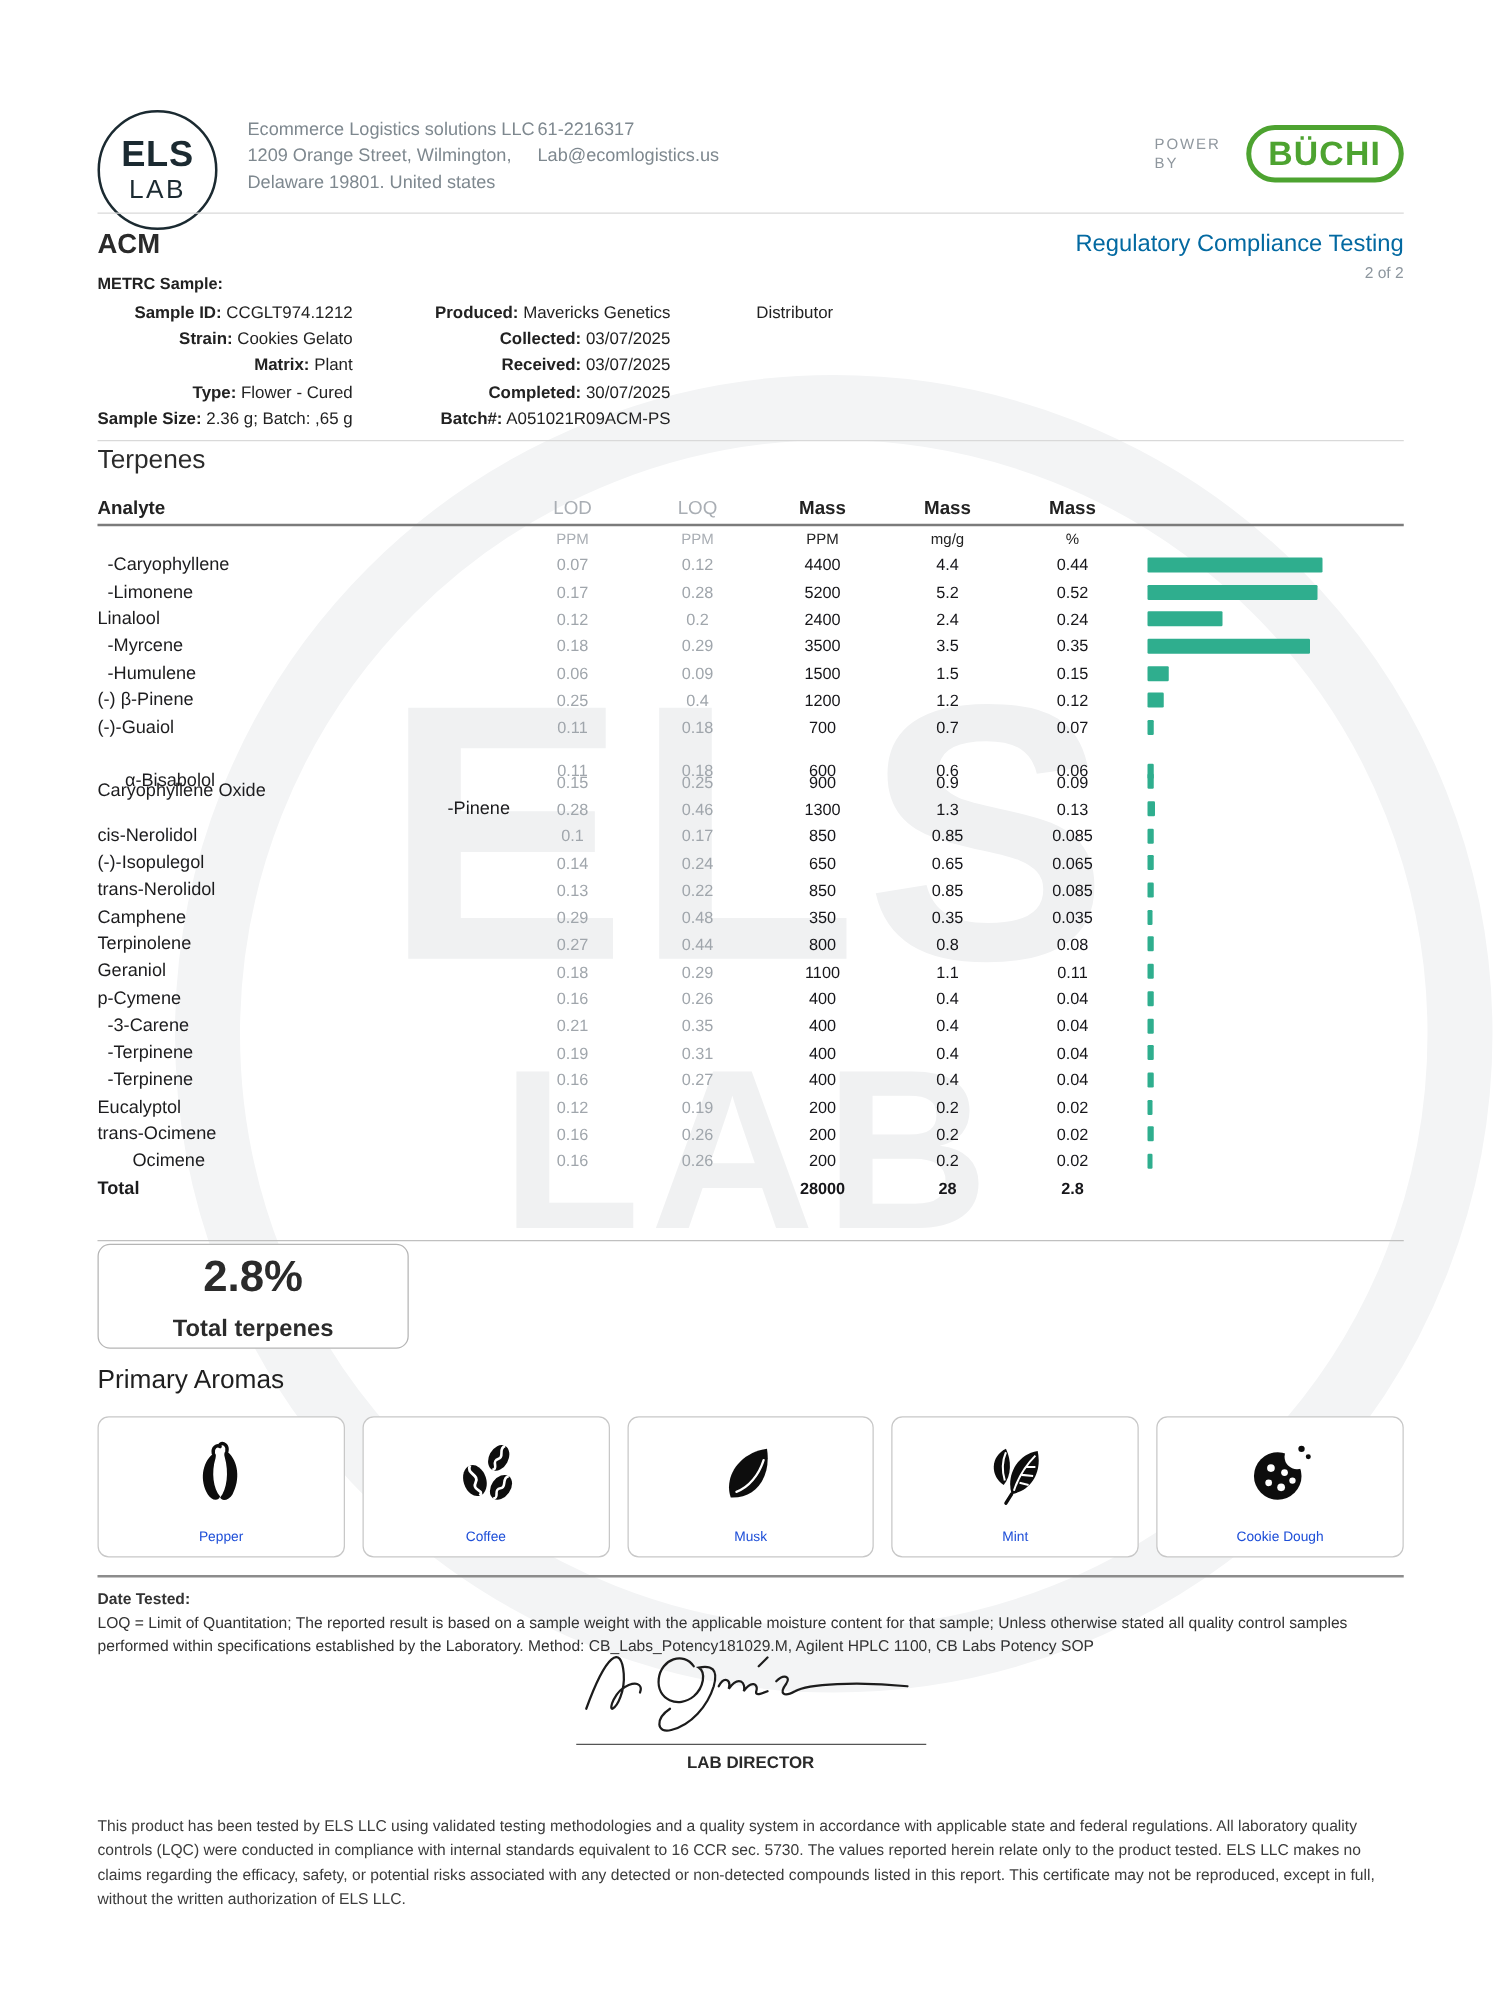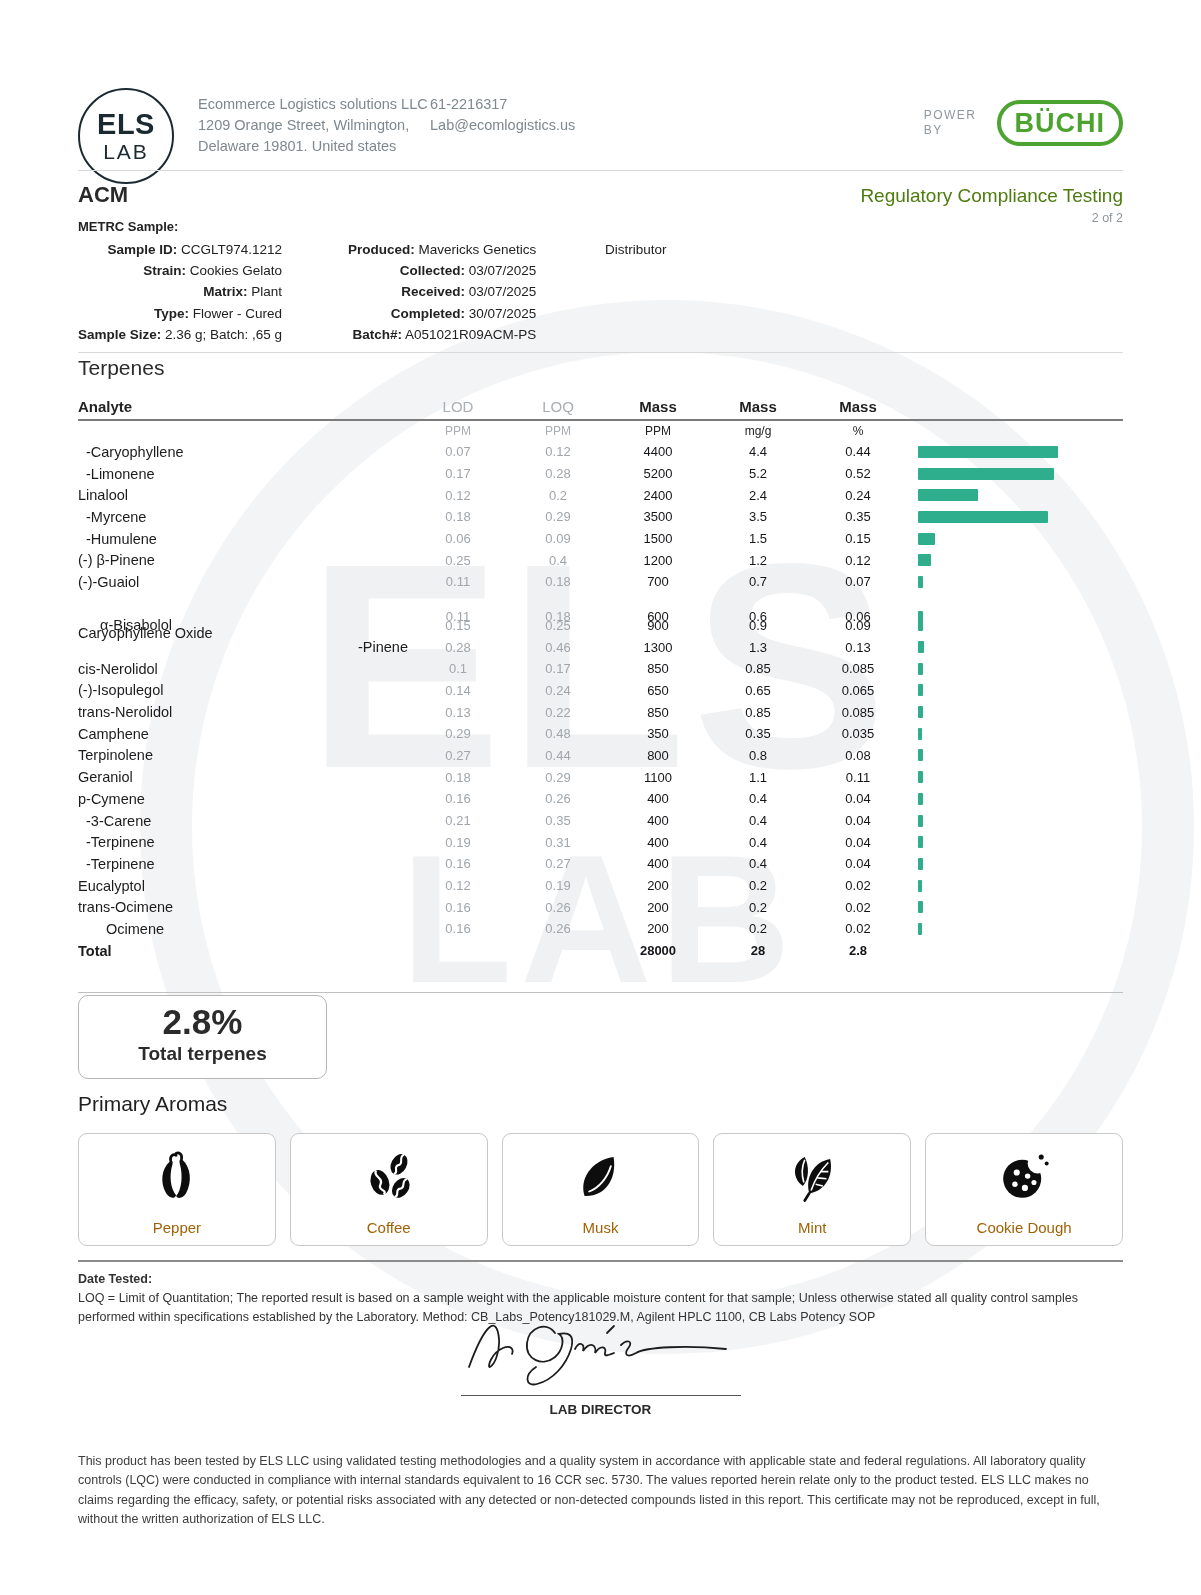--- a/index.html
+++ b/index.html
@@ -26,21 +26,21 @@
   .company{position:absolute;left:120px;top:6px;font-size:14.5px;color:#7e888f;line-height:21px;}
   .contact{position:absolute;left:352px;top:6px;font-size:14.5px;color:#7e888f;line-height:21px;}
   .powerby{position:absolute;right:0;top:12px;display:flex;align-items:center;gap:20px;}
   .powerby-label{font-size:12px;letter-spacing:1.5px;color:#8f979e;line-height:15px;}
   .buchi{border:4px solid #4da330;border-radius:26px;padding:2px 14px;
     font-size:27px;font-weight:800;color:#4da330;letter-spacing:1px;line-height:34px;}
   .hr{position:absolute;left:78px;right:78px;height:1px;background:#d9d9d9;}
   .hr-thick{position:absolute;left:78px;right:78px;height:2px;background:#8c8c8c;}
   
   .client{left:78px;top:182px;font-size:22px;font-weight:700;color:#2a2a2a;}
-  .comp-title{right:78px;top:185px;font-size:19px;color:#4d7c0f;text-align:right;}
+  .comp-title{right:78px;top:185px;font-size:19px;color:#0369a1;text-align:right;}
   .page-num{right:78px;top:211px;font-size:12.5px;color:#8d969e;}
   .metrc{left:78px;top:219px;font-size:13px;font-weight:700;color:#222;}
   .sample{left:78px;top:239px;right:78px;font-size:13.5px;}
   .sample .col{position:absolute;top:0;text-align:right;}
   .sample .c1{left:0;}
   .sample .c2{left:270px;}
   .sample .c3{left:527px;color:#9aa1a8;}
   .sample .f{line-height:21.2px;color:#222;}
   .sample .f b{font-weight:700;}
   
@@ -58,27 +58,27 @@
   .trow .c{font-size:13px;text-align:center;color:#16161a;}
   .trow .name{font-size:14.5px;text-align:left;color:#1c1c1e;white-space:pre;}
   .trow .lod,.trow .loq{color:#a0a6ac;}
   .trow.total .c,.trow.total .name{font-weight:700;}
   .barcell{display:flex;align-items:center;padding-left:10px;}
   .bar{height:12px;background:#2fae8e;border-radius:1px;}
   
   .sumbox{left:78px;top:995px;width:247px;height:82px;border:1.5px solid #b5b5b5;border-radius:10px;
     text-align:center;background:#fff;}
   .sumval{font-size:35px;font-weight:700;color:#2b2b2b;margin-top:7px;line-height:1.1;}
-  .sumlbl{font-size:19px;font-weight:700;color:#2b2b2b;margin-top:1px;}
+  .sumlbl{font-size:19px;font-weight:700;color:#2b2b2b;margin-top:11px;}
   .aroma-title{left:78px;top:1092px;font-size:21px;font-weight:500;color:#1f1f1f;}
   .cards{left:78px;top:1133px;right:78px;display:flex;gap:14px;}
   .card{flex:1;height:102px;border:1.5px solid #c8c8c8;border-radius:9px;background:#fff;
     display:flex;flex-direction:column;align-items:center;justify-content:flex-end;padding-bottom:9px;}
   .card .ic{flex:1;display:flex;align-items:center;justify-content:center;}
-  .card .lbl{font-size:15px;color:#a16207;}
+  .card .lbl{font-size:11px;color:#1d4ed8;}
   
   .footnotes{left:78px;top:1270px;right:78px;font-size:12.5px;color:#333;line-height:1.5;}
   .footnotes b{font-weight:700;}
   .sig{left:0;right:0;top:1305px;text-align:center;}
   .sigline{width:280px;height:1px;background:#555;margin:2px auto 4px auto;}
   .sigrole{font-size:13.5px;font-weight:700;color:#2a2a2a;line-height:1.45;}
   .disclaimer{left:78px;top:1452px;right:78px;font-size:12.5px;color:#3c3c3c;line-height:1.55;}
 </style>
 </head>
 <body>

